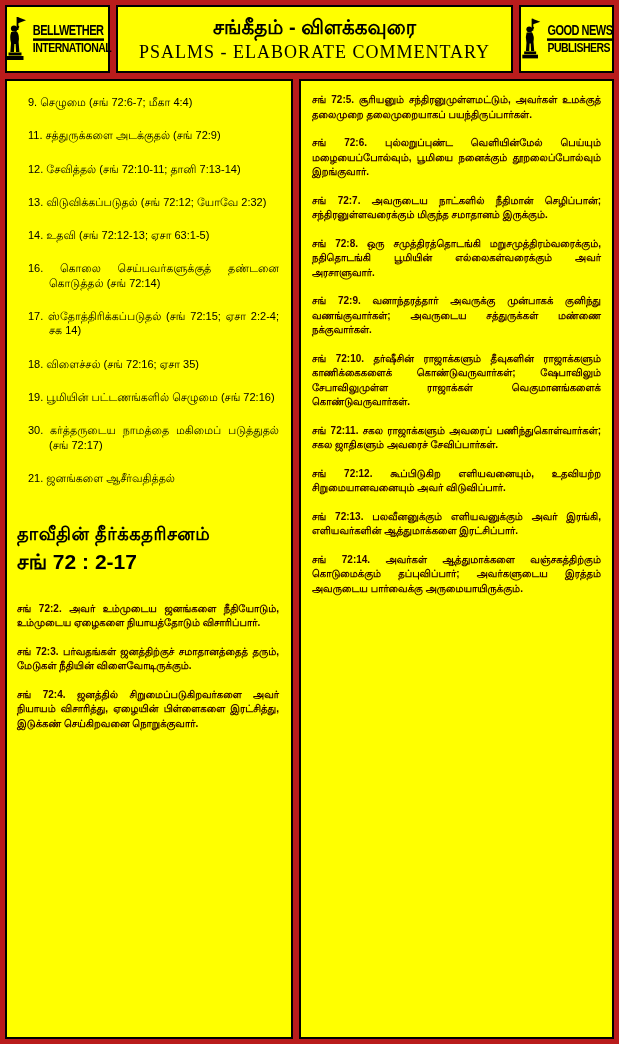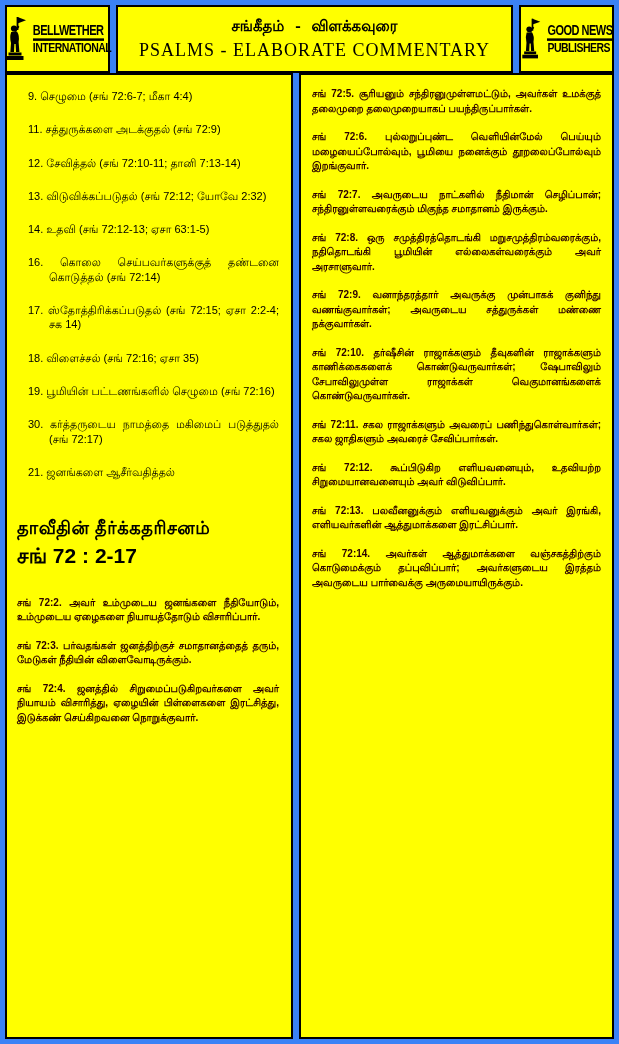--- a/index.html
+++ b/index.html
@@ -1,23 +1,23 @@
 <!DOCTYPE html>
 <html><head>
 <meta charset="utf-8">
 <style>
   html,body { margin:0; padding:0; }
   body { font-family:"Liberation Sans", sans-serif; }
 
   .page {
     width:619px; height:1044px;
-    background:#3b82f6;
+    background:#b91c1c;
     box-sizing:border-box;
     padding:5px;
-    display:flex; flex-direction:column; 
+    display:flex; flex-direction:column; gap:6px;
     overflow:hidden;
   }
 
   .box {
     background:#FFFF00;
     border:2px solid #000;
     box-sizing:border-box;
   }
 
   
@@ -43,21 +43,21 @@
     margin-top:3px; line-height:1.1;
     transform:scaleY(1.25); transform-origin:left center; white-space:nowrap;
   }
 
   .title-box {
     flex:1;
     display:flex; flex-direction:column; align-items:center; justify-content:center;
     gap:6px;
   }
   .title-tamil {
-    font-size:15px; font-weight:bold; color:#000; line-height:1;font-family:Liberation Mono, monospace;
+    font-size:20px; font-weight:bold; color:#000; line-height:1;
   }
   .title-english {
     font-family:"Liberation Serif", serif;
     font-size:18px; color:#000; letter-spacing:1px; line-height:1;
   }
 
   
   .content { flex:1 1 auto; display:flex; gap:6px; min-height:0; }
 
   .col { overflow:hidden; }

